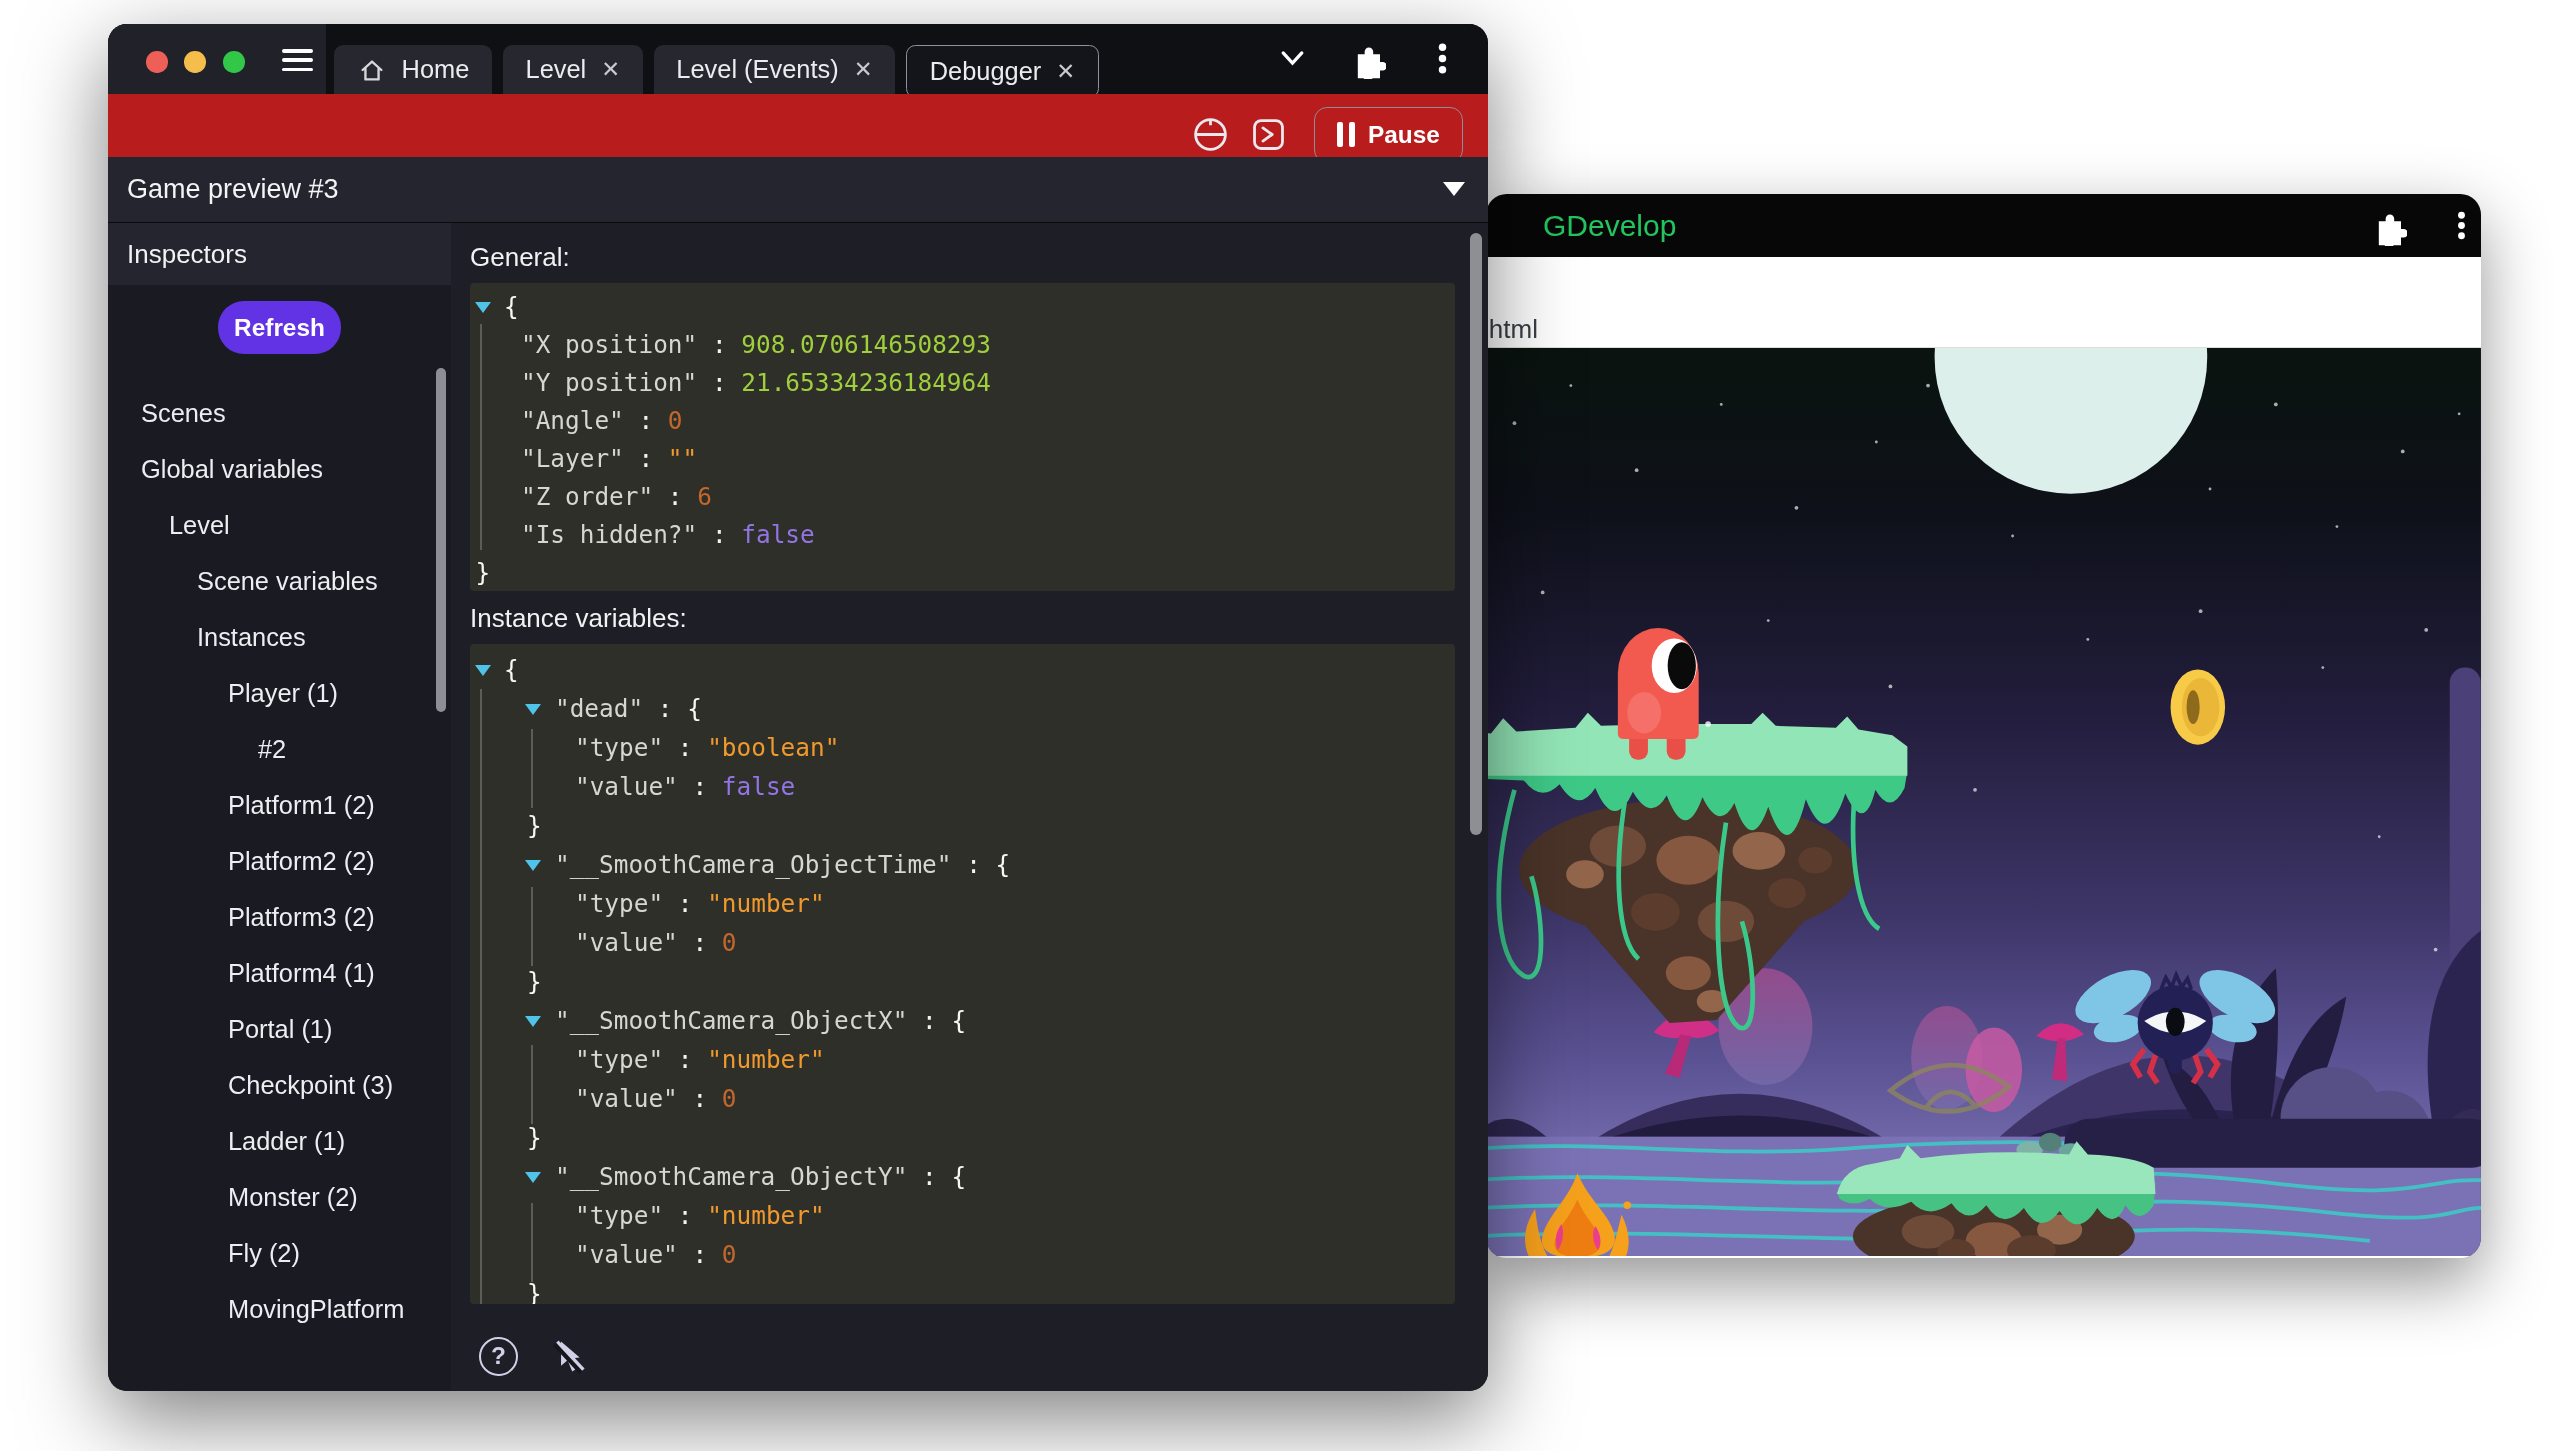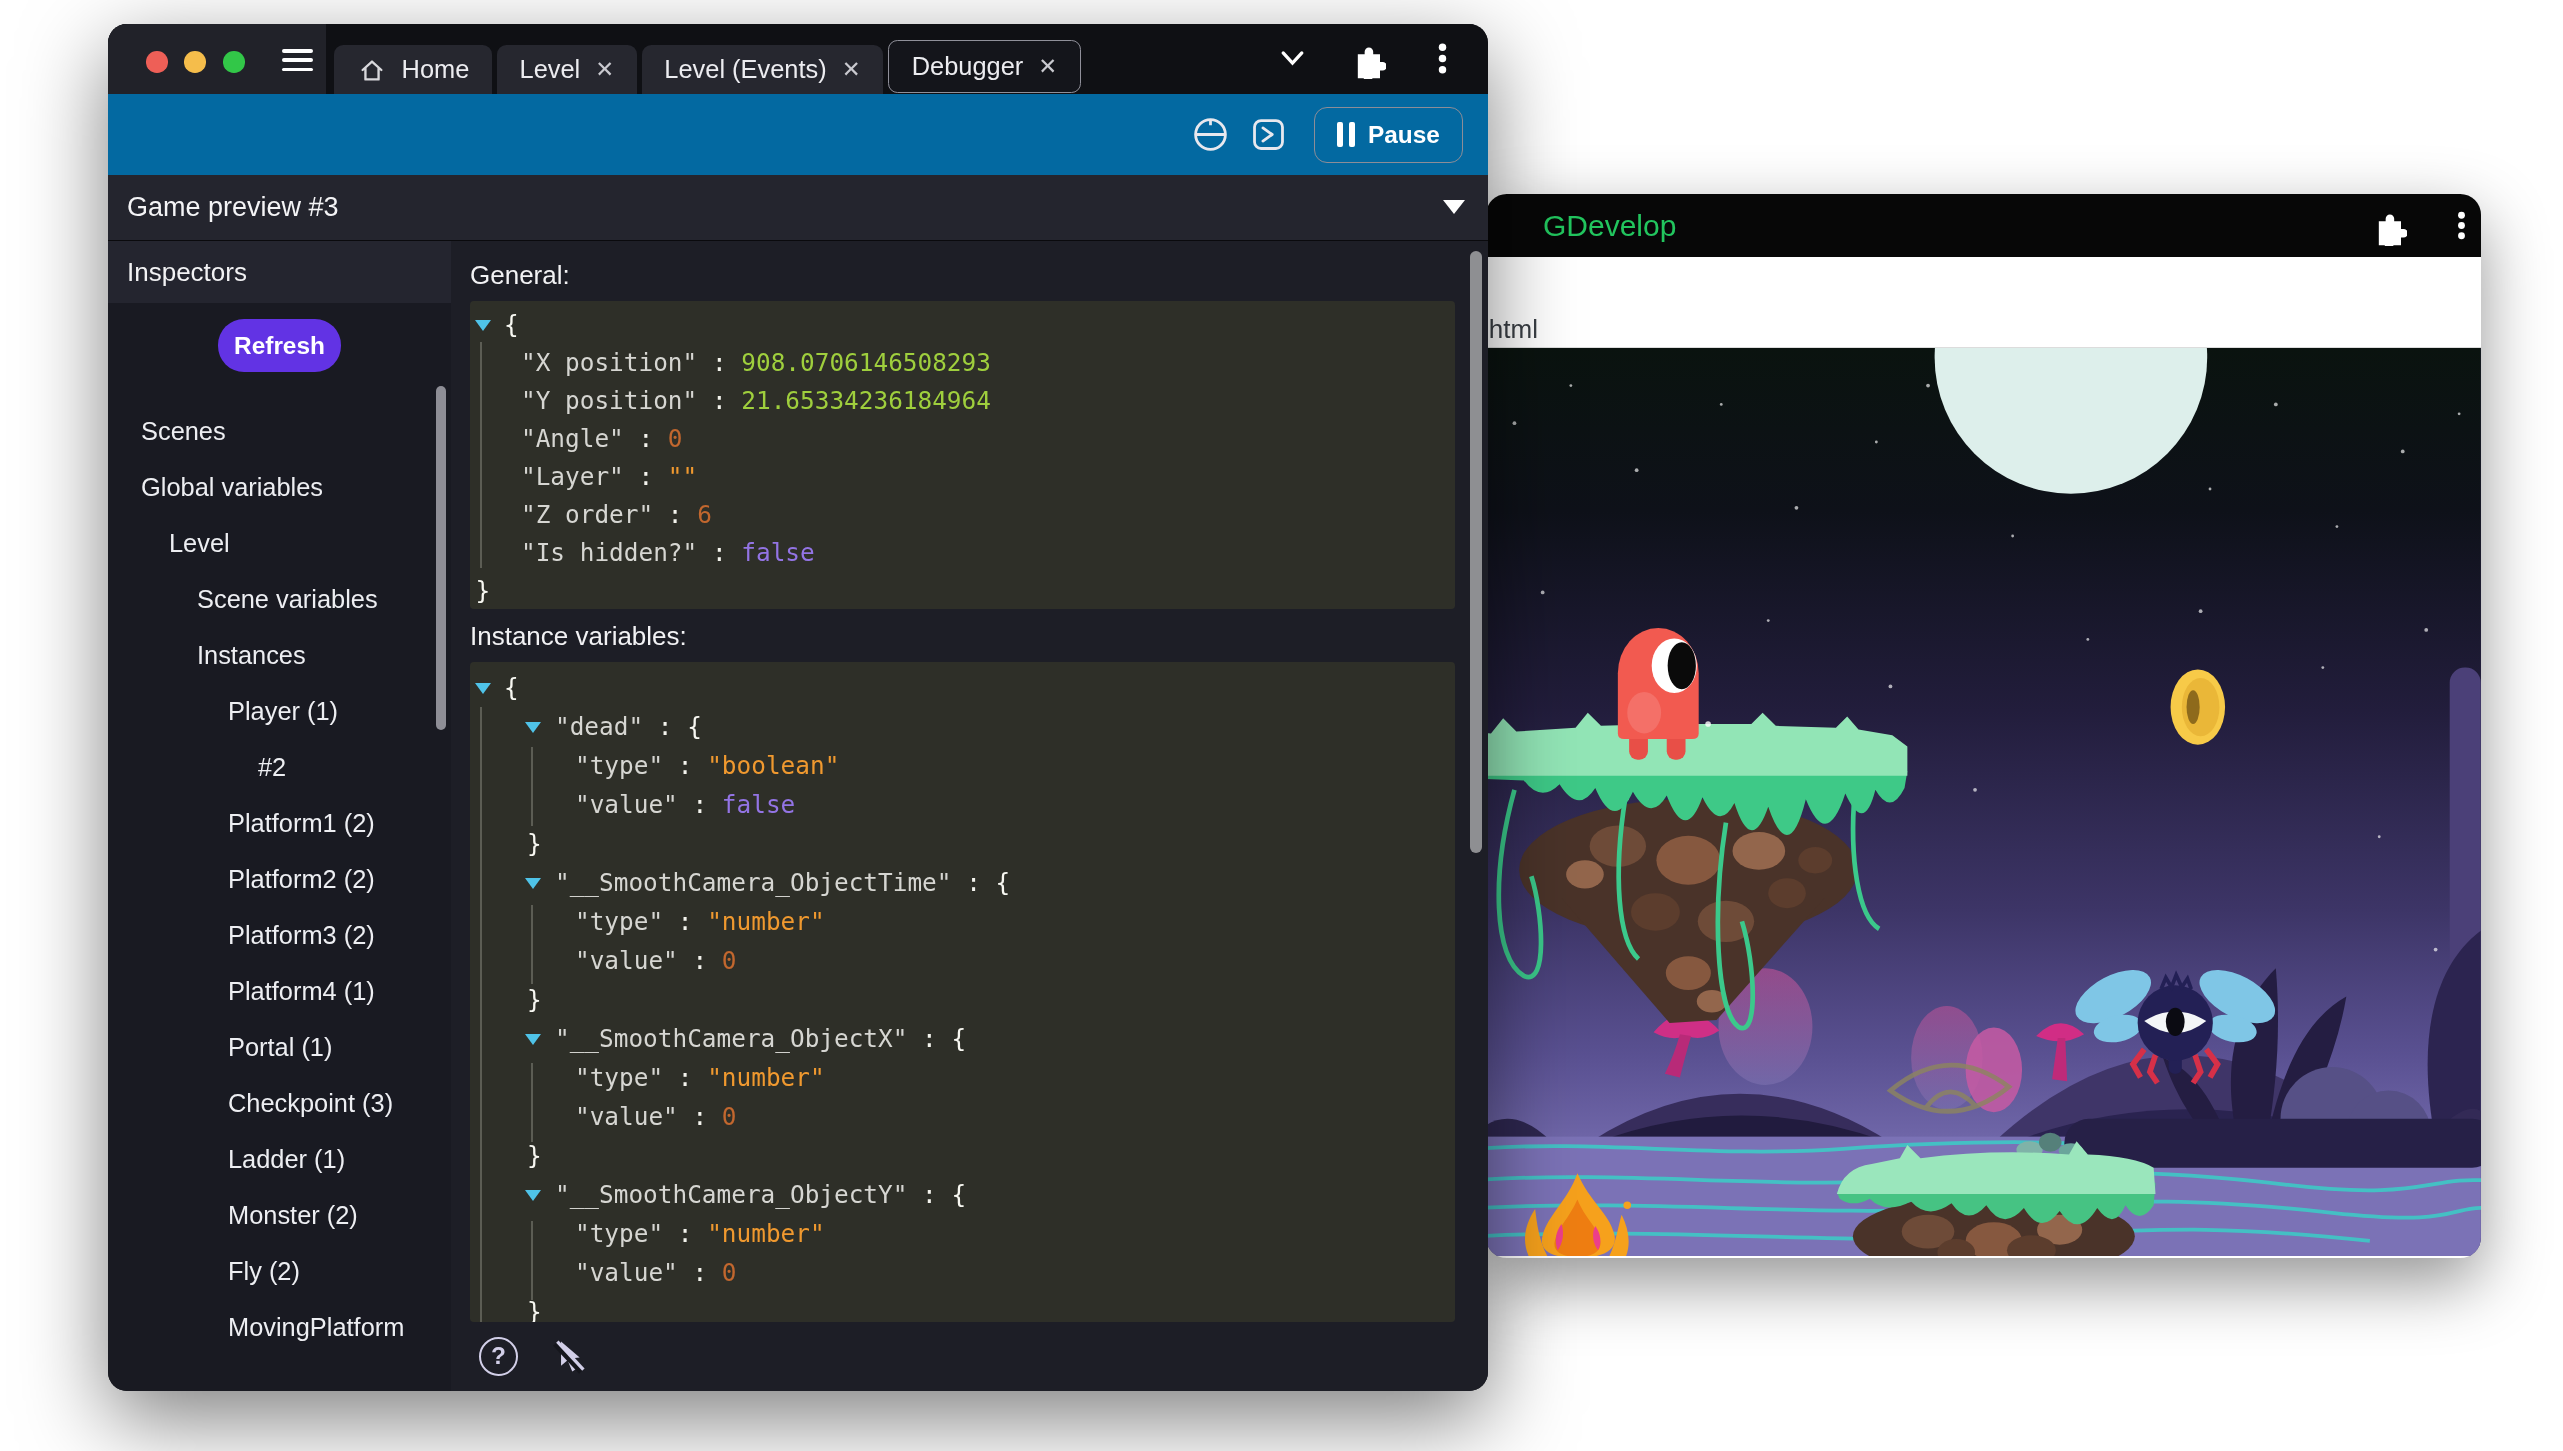--- a/index.html
+++ b/index.html
@@ -22,29 +22,29 @@
   
   .front-window { left:108px; top:24.4px; width:1380px; height:1367px; border-radius:19px;
     background:#1d1e26; box-shadow:0 28px 85px rgba(0,0,0,.5); z-index:2;
     display:flex; flex-direction:column; }
   .fw-topbar { height:70px; background:#0f1014; position:relative; flex:none; }
   .fw-topleft { position:absolute; left:0; top:0; width:218px; height:70px; background:#212229; }
   .traffic { position:absolute; top:27px; width:21.6px; height:21.6px; border-radius:50%; }
   .t-red{ left:38px; background:#ee5f57; } .t-yellow{ left:76px; background:#f5bd4b; } .t-green{ left:115px; background:#32c748; }
   .hamburger { position:absolute; left:174px; top:24.4px; width:31px; }
   .hamburger div { height:3.8px; background:#ffffff; border-radius:1.9px; margin-bottom:5.6px; }
-  .tabs { position:absolute; left:226px; bottom:0; height:49px; display:flex; gap:5px; align-items:flex-end; }
+  .tabs { position:absolute; left:226px; bottom:0; height:49px; display:flex; gap:11px; align-items:flex-start; }
   .tab { height:49px; background:#26272f; border-radius:9.4px 9.4px 0 0; color:#ececf0;
     font-size:25.4px; display:flex; align-items:center; padding:0 22.6px; gap:15px; }
   .tab .close { font-size:22.6px; color:#c9c9cf; }
   .tab.active { height:53px; background:#14151b; border:1.9px solid #90909a; border-radius:9.4px; margin-bottom:1.9px; }
   .topbar-icon { position:absolute; top:14px; width:41px; height:41px; }
   .i-chevron { left:1164px; } .i-puzzle { left:1237px; } .i-kebab { left:1314px; }
 
-  .fw-toolbar { height:81px; background:#0369a1; position:relative; flex:none;padding-left:18px; }
+  .fw-toolbar { height:63px; background:#b91c1c; position:relative; flex:none;padding-left:18px; }
   .tool-icon { position:absolute; top:20px; width:41px; height:41px; }
   .i-profiler { left:1082px; } .i-console { left:1140px; }
   .pause-btn { position:absolute; left:1206px; top:12.2px; width:149px; height:56px;
     border:1.9px solid #8d8d97; border-radius:13px; display:flex; align-items:center; justify-content:center; gap:13px; }
   .pause-bars { display:flex; gap:6.6px; }
   .pause-bars span { width:5.6px; height:24.4px; background:#ffffff; border-radius:1.9px; }
   .pause-label { color:#ffffff; font-size:24.4px; font-weight:700; }
 
   .fw-preview { height:66px; background:#24252e; border-bottom:1.9px solid #0a0a0d;
     display:flex; align-items:center; position:relative; flex:none; }

